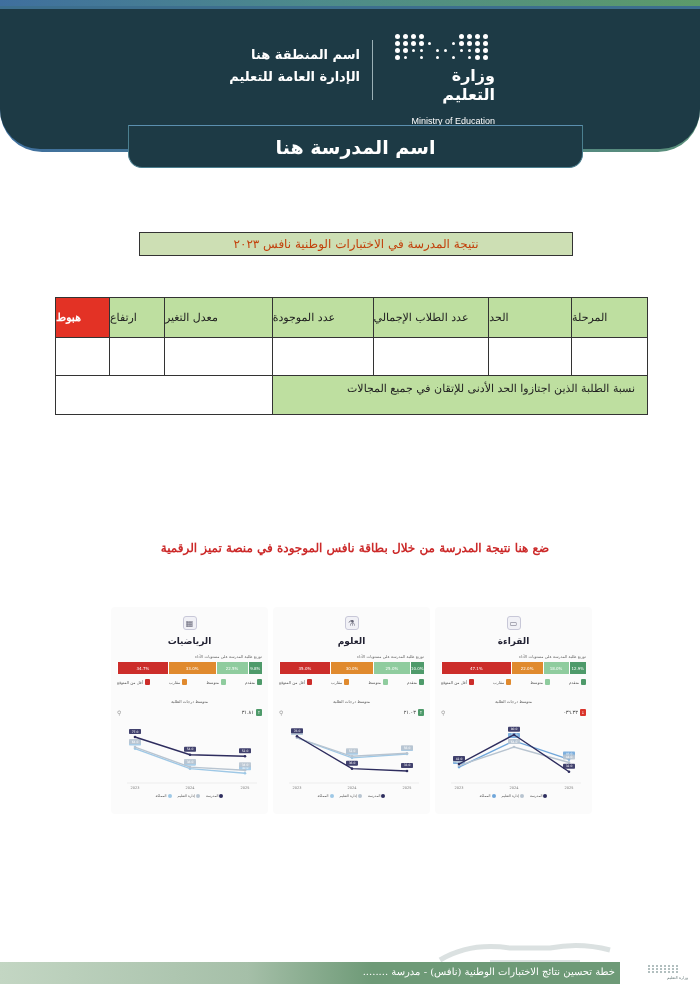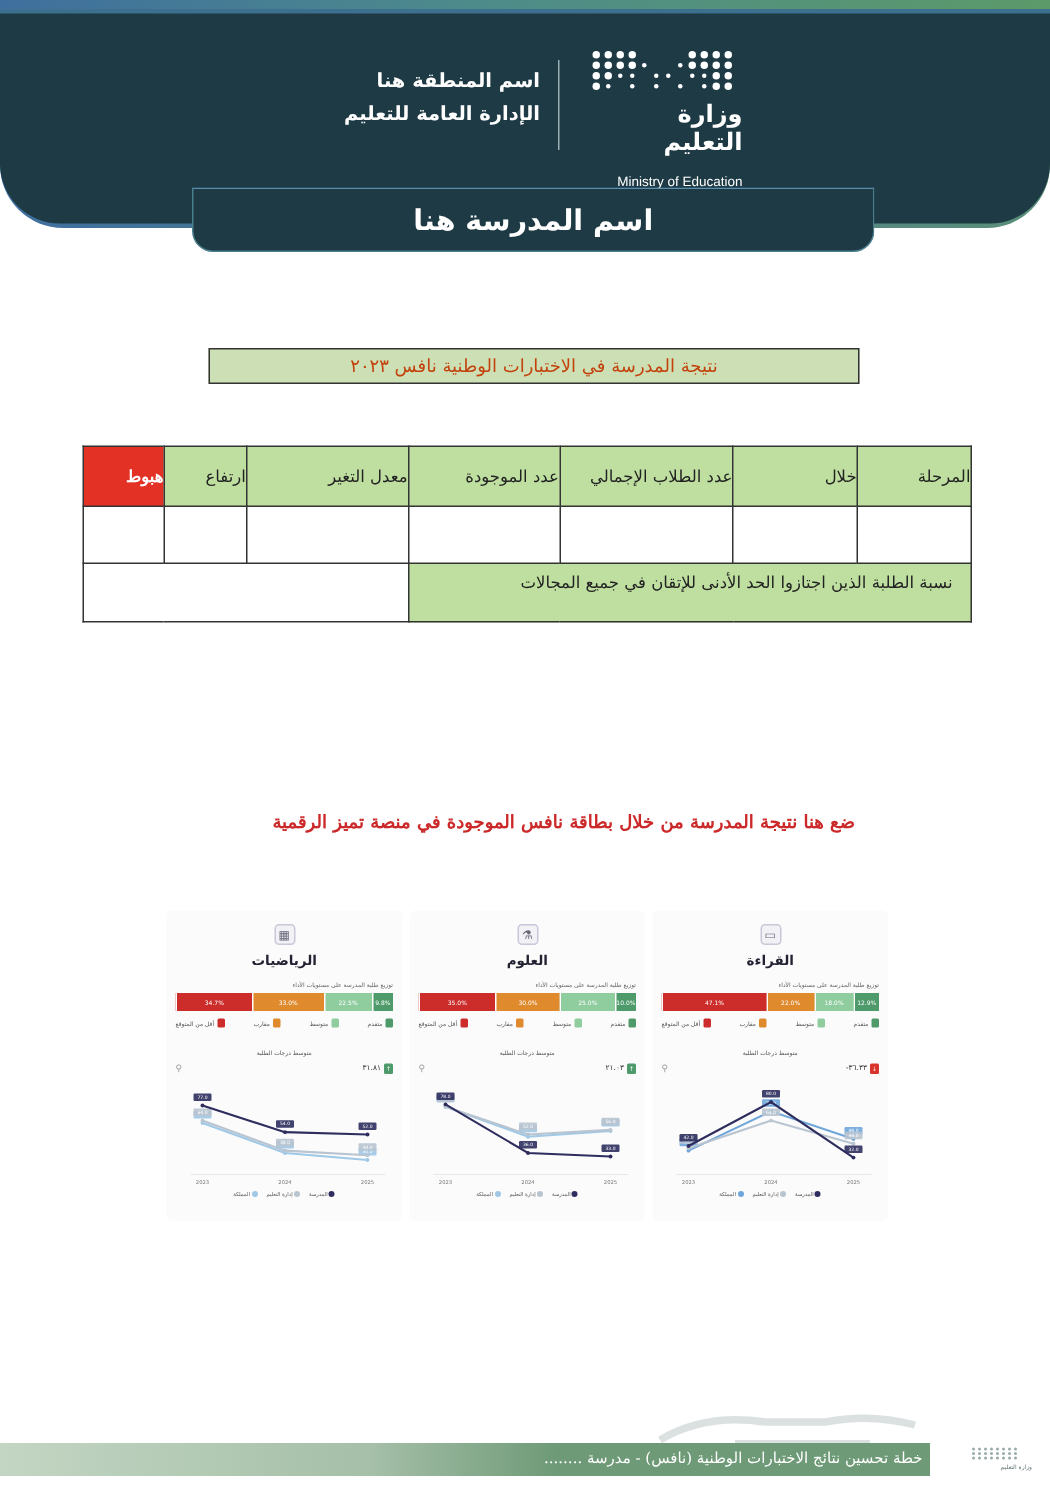--- a/index.html
+++ b/index.html
@@ -34,28 +34,28 @@
   .school-box span { color: #fff; font-size: 19px; font-weight: bold; letter-spacing: 2px; }
 
   
   .result-title { position: absolute; top: 232px; left: 139px; width: 434px; height: 24px;
     background: #cddfb4; border: 1.5px solid #333; display: flex; align-items: center; justify-content: center; }
   .result-title span { font-family: "DejaVu Serif", serif; font-size: 12px; color: #c2410c; }
 
   
   .results-table { position: absolute; top: 297px; left: 55px; width: 593px; border-collapse: collapse;
     font-family: "DejaVu Serif", serif; font-size: 11px; color: #222; }
-  .results-table td, .results-table th { border: 1px solid #333; text-align: right; font-weight: normal; }
+  .results-table td, .results-table th { border: 1px solid #333; text-align: left; font-weight: normal; }
   .results-table th { background: #bedfa0; height: 40px; }
   .results-table th.red { background: #e33225; color: #fff; font-weight: bold; }
   .results-table td.empty { height: 38px; background: #fff; }
   .results-table td.green { background: #bedfa0; height: 39px; text-align: right; padding: 0 12px; vertical-align: top; padding-top: 6px; }
 
   
-  .instruction { position: absolute; top: 541px; left: 140px; width: 430px; text-align: right;
+  .instruction { position: absolute; top: 541px; left: 140px; width: 430px; text-align: center;
     color: #cc2a2a; font-family: "DejaVu Serif", serif; font-size: 12px; font-weight: bold; }
 
   
   .cards { position: absolute; top: 607px; left: 117px; width: 475px; height: 207px; display: flex; flex-direction: row; gap: 5px; }
   .card { flex: 1; background: #fbfbfb; border-radius: 4px; position: relative; padding: 4px 6px; }
   .card-icon { width: 14px; height: 14px; margin: 5px auto 0; border: 1px solid #c8c8d8; border-radius: 3px;
     background: #f1f1f6; display: flex; align-items: center; justify-content: center; font-size: 8px; color: #667; }
   .card-title { text-align: center; font-size: 9px; font-weight: bold; color: #223; margin-top: 6px; }
   .bar-caption { font-size: 4px; color: #666; text-align: right; margin-top: 8px; }
   .stack-bar { display: flex; flex-direction: row; height: 12px; margin-top: 3px; direction: rtl; }
@@ -165,21 +165,21 @@
       <col style="width:83px">
       <col style="width:116px">
       <col style="width:101px">
       <col style="width:108px">
       <col style="width:55px">
       <col style="width:54px">
   </colgroup>
   <tbody>
       <tr>
     <th>المرحلة</th>
-    <th>خلال</th>
+    <th>الحد</th>
     <th>عدد الطلاب الإجمالي</th>
     <th>عدد الموجودة</th>
     <th>معدل التغير</th>
     <th>ارتفاع</th>
     <th class="red">هبوط</th>
   </tr>
   <tr>
     <td class="empty"></td>
     <td class="empty"></td>
     <td class="empty"></td>

